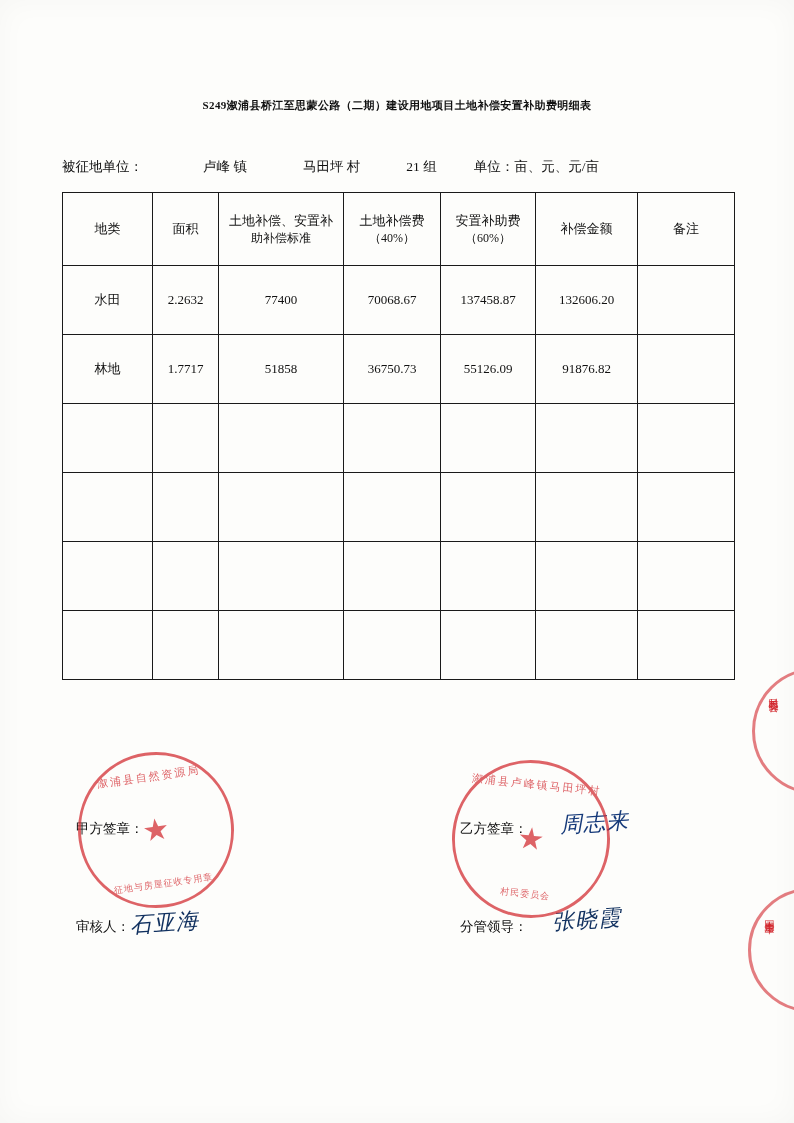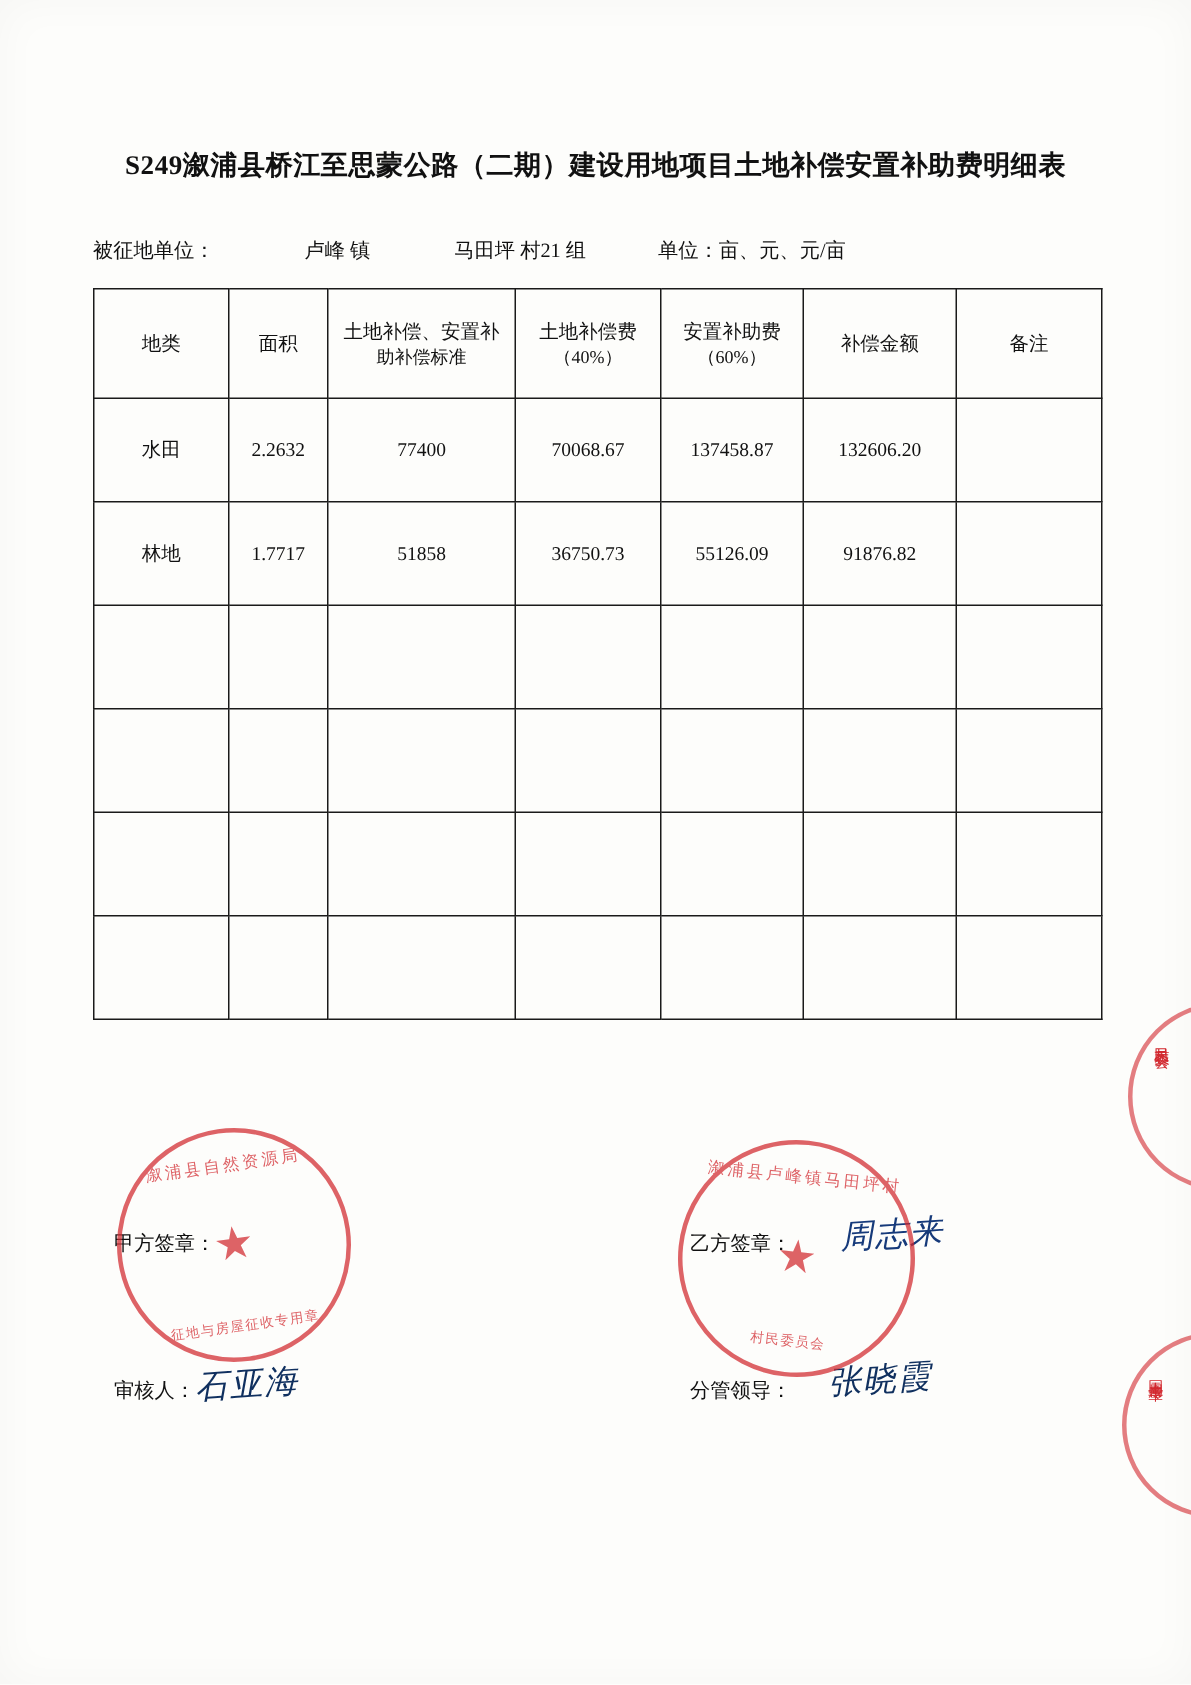--- a/index.html
+++ b/index.html
@@ -27,42 +27,42 @@
     box-shadow: inset 0 0 30px rgba(0,0,0,0.03);
     pointer-events: none;
   }
 
   .doc-title {
     position: absolute;
     top: 98px;
     left: 0;
     width: 794px;
     text-align: center;
-    font-size: 18px;
+    font-size: 11px;
     font-weight: bold;
     letter-spacing: 0.4px;
     font-family: "Liberation Serif", "DejaVu Serif", serif;
   }
 
   .meta-row {
     position: absolute;
     top: 158px;
     left: 62px;
     width: 672px;
     font-size: 13.5px;
     display: flex;
     align-items: baseline;
   }
   .meta-label { white-space: nowrap; }
   .meta-value { white-space: nowrap; }
   .m1 { margin-left: 0px; }
   .m2 { margin-left: 60px; }
   .m3 { margin-left: 56px; }
-  .m4 { }
-  .m5 { margin-left: 48px; }
+  .m4 { margin-left: 46px; }
+  .m5 { margin-left: 37px; }
 
   table.main {
     position: absolute;
     top: 192px;
     left: 62px;
     width: 672px;
     border-collapse: collapse;
     table-layout: fixed;
   }
   table.main td, table.main th {

